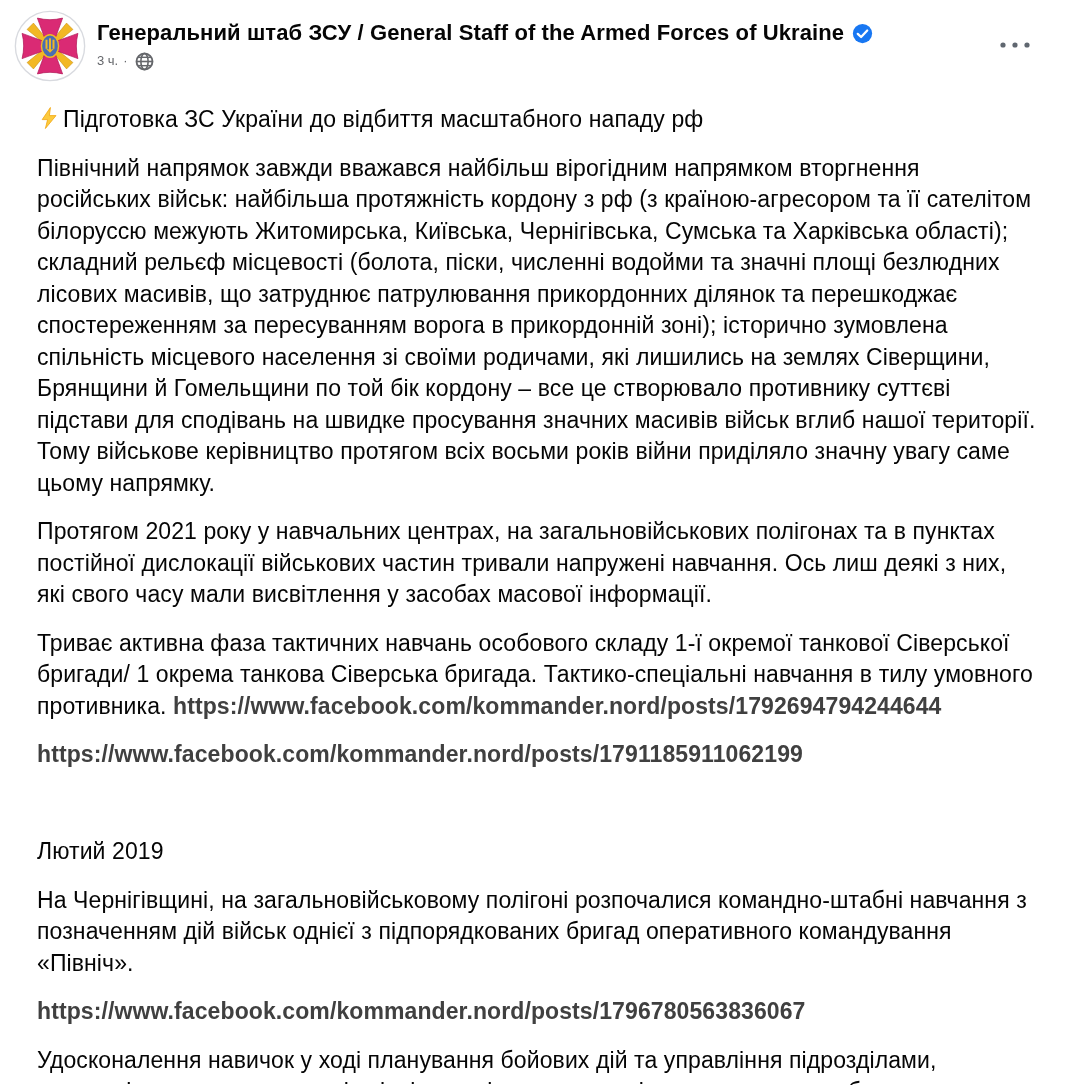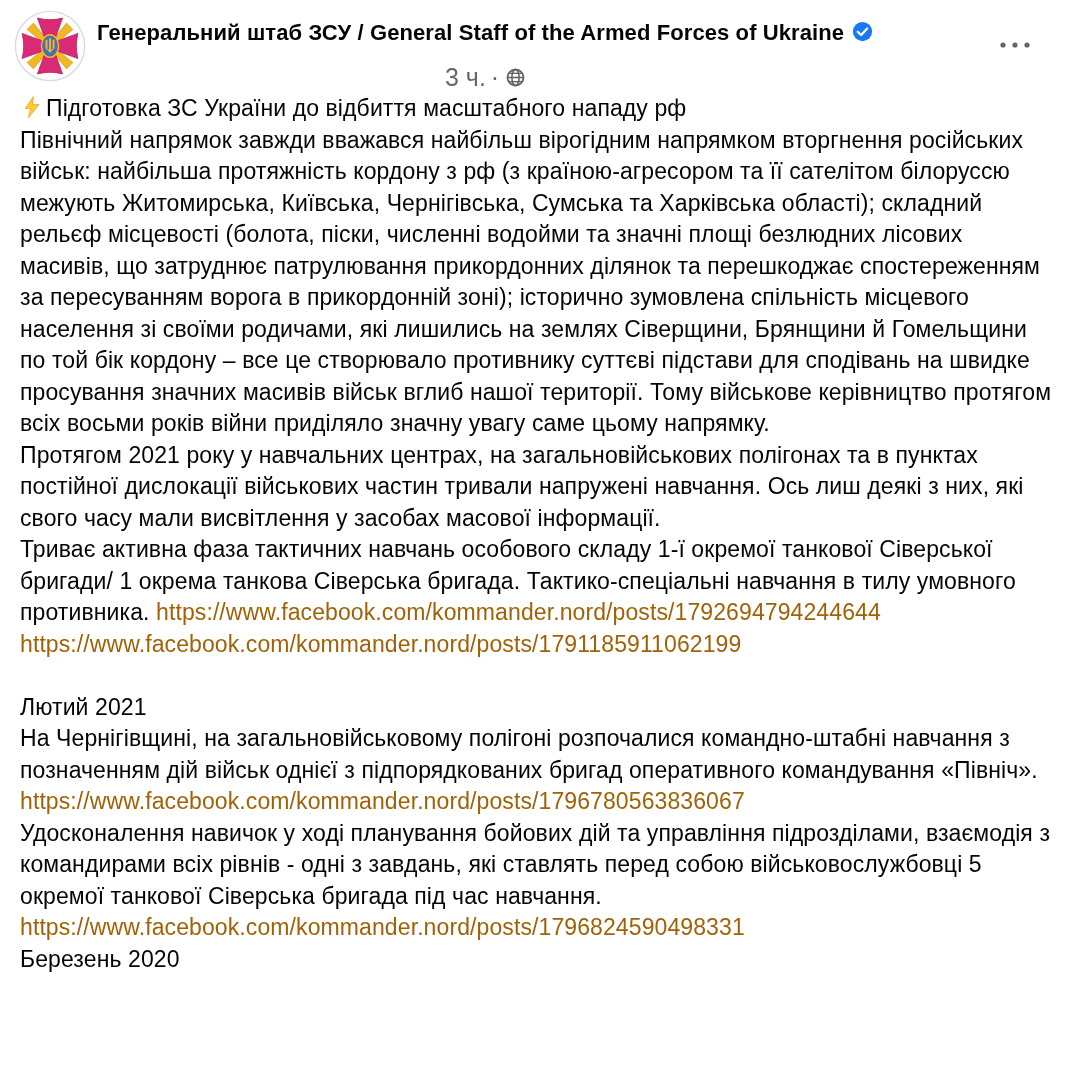--- a/index.html
+++ b/index.html
@@ -7,41 +7,41 @@
     width:1077px;height:1085px;overflow:hidden;background:#fff;
     font-family:"Liberation Sans","DejaVu Sans",sans-serif;
     -webkit-font-smoothing:antialiased;
   }
   .fb-post{width:1077px;height:1085px;background:#fff;position:relative;}
   
   .post-header{display:flex;align-items:flex-start;padding:10px 16px 2px 14px;position:relative;}
   .avatar{width:72px;height:72px;border-radius:50%;flex:0 0 auto;display:block;cursor:pointer;}
   .avatar svg{display:block;width:72px;height:72px;}
   .header-info{margin-left:11px;padding-top:9px;min-width:0;}
-  .name-row{display:flex;align-items:flex-start;gap:8px;}
+  .name-row{display:flex;align-items:center;gap:8px;}
   .page-name{
     font-size:22px;font-weight:700;color:#050505;line-height:27px;cursor:pointer;
     letter-spacing:.1px;white-space:nowrap;
   }
   .verified{width:21px;height:21px;flex:0 0 auto;margin-top:2px;}
-  .meta-row{display:flex;align-items:center;gap:5px;margin-top:20px;color:#65676b;font-size:25px;line-height:22px;justify-content:center;}
+  .meta-row{display:flex;align-items:center;gap:5px;margin-top:4px;color:#65676b;font-size:13px;line-height:22px;}
   .meta-row .ts{cursor:pointer;}
   .globe svg{display:block;width:19px;height:19px;margin-left:2px;}
   .more-btn{
     position:absolute;right:40px;top:30px;width:44px;height:30px;border:none;background:transparent;
     display:flex;align-items:center;justify-content:center;cursor:pointer;border-radius:6px;padding:0;
   }
   .more-btn svg{display:block;}
   
   .post-body{
     padding:3px 22px 0 20px;color:#050505;font-size:23px;line-height:31.5px;
     letter-spacing:.1px;word-wrap:break-word;
   }
-  .post-body .line,.post-body .para{margin:0;}
-  .bold-link{font-weight:400;color:#a16207;word-break:break-all;cursor:pointer;text-decoration:none;}
+  .post-body .line,.post-body .para{margin:17px;}
+  .bold-link{font-weight:700;color:#404040;word-break:break-all;cursor:pointer;text-decoration:none;}
   .blank{height:31.5px;}
   .bolt{display:inline-block;vertical-align:-3px;margin-right:2px;}
   .bolt svg{display:block;width:24px;height:24px;}
 </style>
 </head>
 <body>
 
 <div class="fb-post">
 
   <div class="post-header">
@@ -135,21 +135,21 @@
 
     <div class="para">Протягом 2021 року у навчальних центрах, на загальновійськових полігонах та в пунктах постійної дислокації військових частин тривали напружені навчання. Ось лиш деякі з них, які свого часу мали висвітлення у засобах масової інформації.</div>
 
 
     <div class="para"><span>Триває активна фаза тактичних навчань особового складу 1-ї окремої танкової Сіверської бригади/ 1 окрема танкова Сіверська бригада. Тактико-спеціальні навчання в тилу умовного противника. </span><span class="bold-link">https://www.facebook.com/kommander.nord/posts/1792694794244644</span></div>
 
     <div class="para"><span class="bold-link">https://www.facebook.com/kommander.nord/posts/1791185911062199</span></div>
 
     <div class="blank"></div>
 
-    <div class="line">Лютий 2021</div>
+    <div class="line">Лютий 2019</div>
 
     <div class="para">На Чернігівщині, на загальновійськовому полігоні розпочалися командно-штабні навчання з позначенням дій військ однієї з підпорядкованих бригад оперативного командування «Північ».</div>
 
     <div class="para"><span class="bold-link">https://www.facebook.com/kommander.nord/posts/1796780563836067</span></div>
 
     <div class="para">Удосконалення навичок у ході планування бойових дій та управління підрозділами, взаємодія з командирами всіх рівнів - одні з завдань, які ставлять перед собою військовослужбовці 5 окремої танкової Сіверська бригада під час навчання.</div>
 
     <div class="para"><span class="bold-link">https://www.facebook.com/kommander.nord/posts/1796824590498331</span></div>
 
     <div class="line">Березень 2020</div>

